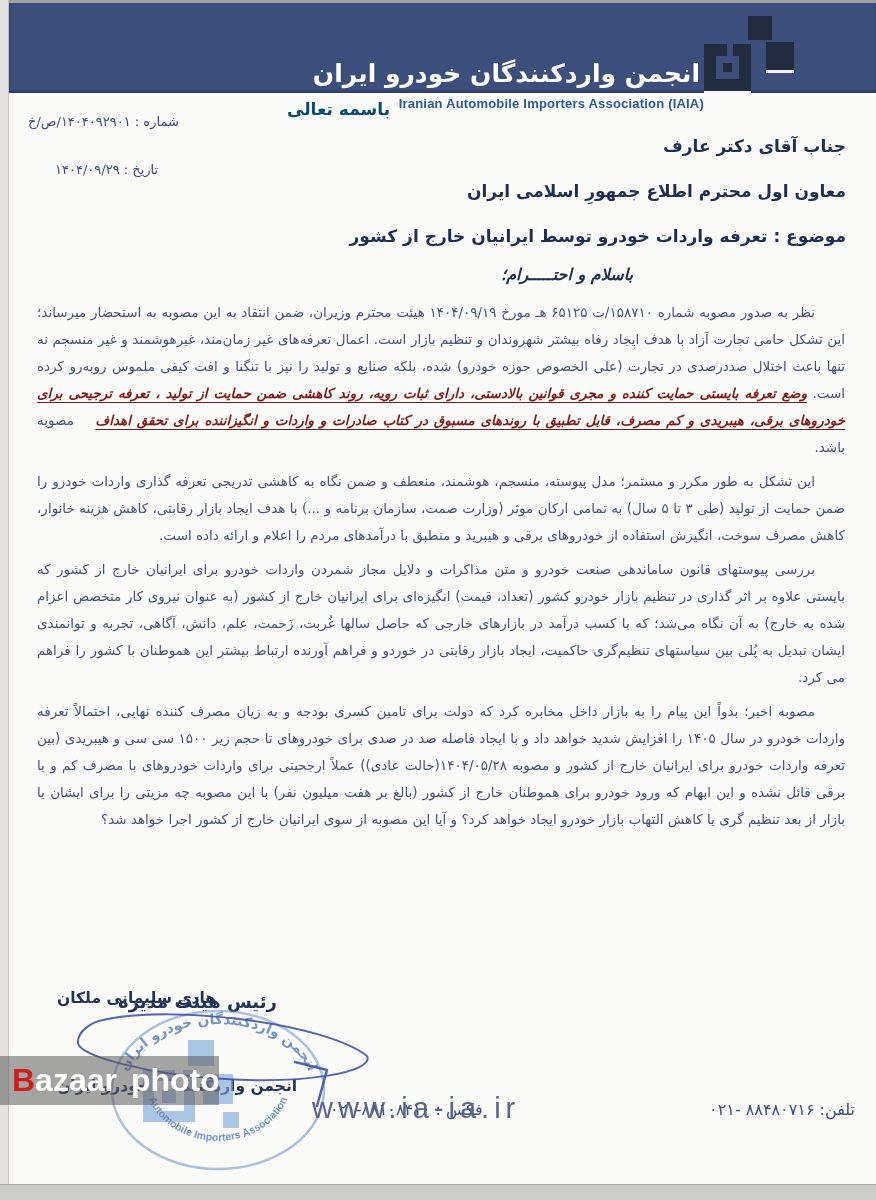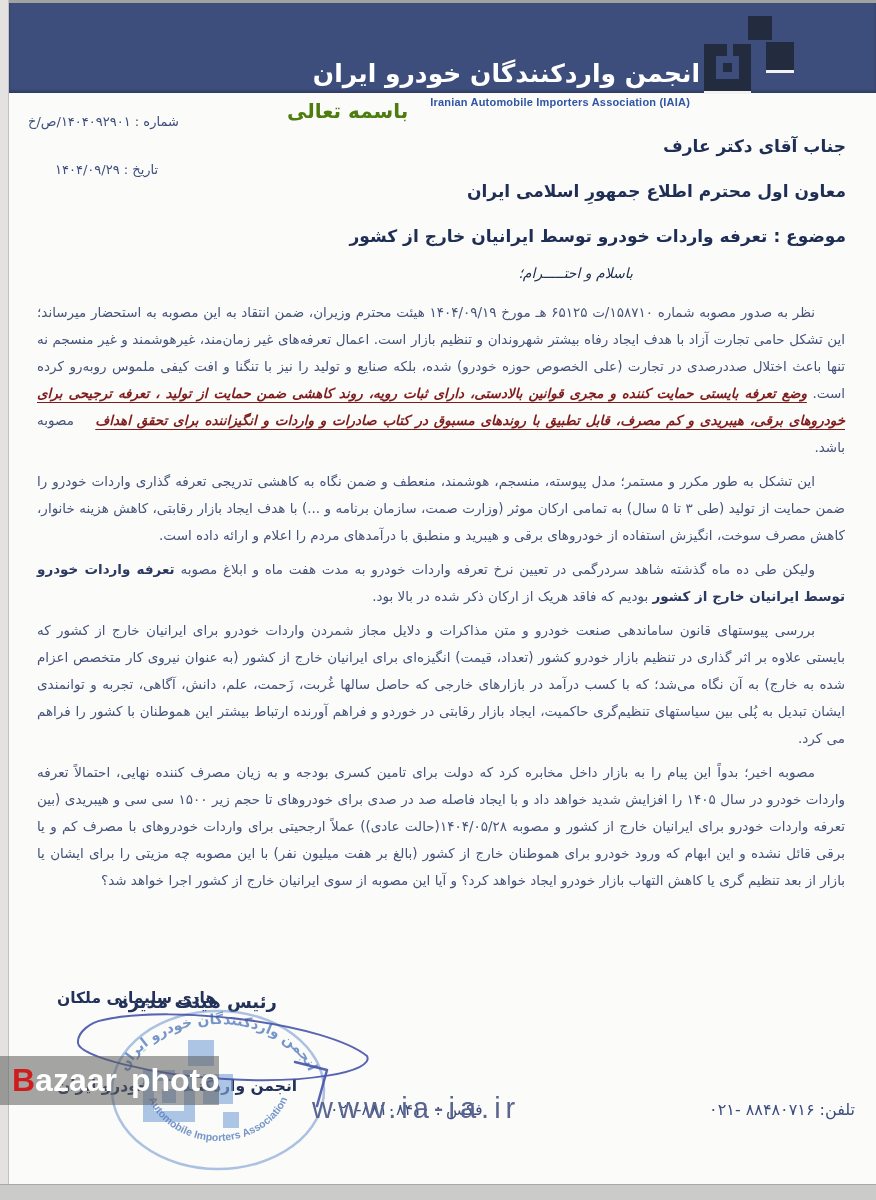--- a/index.html
+++ b/index.html
@@ -18,35 +18,35 @@
   .banner-title{position:absolute;right:176px;bottom:5px;color:#ffffff;font-size:25px;font-weight:bold;direction:rtl;white-space:nowrap;}
   .lg{position:absolute;background:#232c3f;}
   .lg-big{left:704px;top:44px;width:47px;height:47px;}
   .lg-big .hole{position:absolute;left:12px;top:12px;width:23px;height:23px;background:#3e4e7c;}
   .lg-big .core{position:absolute;left:19px;top:19px;width:9px;height:9px;background:#232c3f;}
   .lg-big .gap{position:absolute;left:23px;top:0px;width:6px;height:12px;background:#3e4e7c;}
   .lg-s1{left:748px;top:16px;width:24px;height:24px;}
   .lg-s2{left:766px;top:42px;width:28px;height:28px;}
   .lg-bar1{position:absolute;left:704px;top:91px;width:47px;height:3px;background:#f2f2f2;}
   .lg-bar2{position:absolute;left:766px;top:70px;width:28px;height:3px;background:#f2f2f2;}
-  .en-title{position:absolute;right:186px;top:96px;color:#2f55a4;font-weight:bold;font-size:11px;
+  .en-title{position:absolute;right:172px;top:96px;color:#2f55a4;font-weight:bold;font-size:13px;
     font-family:"Liberation Sans",sans-serif;letter-spacing:.2px;}
 
-  .besmeleh{position:absolute;left:287px;top:99px;font-size:20px;font-weight:bold;color:#4d7c0f;direction:rtl;}
+  .besmeleh{position:absolute;left:287px;top:99px;font-size:17px;font-weight:bold;color:#0c4a6e;direction:rtl;}
 
   .meta{direction:rtl;color:#3c4c7c;white-space:nowrap;}
   .meta-number{position:absolute;left:28px;top:114px;font-size:13px;}
   .meta-date{position:absolute;left:55px;top:162px;font-size:13px;}
 
   .addr{position:absolute;right:30px;direction:rtl;font-weight:bold;color:#1f2e55;font-size:17px;white-space:nowrap;}
   .addr1{top:136px;}
   .addr2{top:181px;}
   .subject{top:226px;margin-left:8px;}
-  .salutation{position:absolute;right:243px;top:265px;direction:rtl;font-weight:normal;font-style:italic;
-    font-family:"DejaVu Serif",serif;font-size:14px;color:#22304f;}
+  .salutation{position:absolute;right:243px;top:265px;direction:rtl;font-weight:bold;font-style:italic;
+    font-family:"DejaVu Serif",serif;font-size:16px;color:#22304f;}
 
   
   .letter-body{position:absolute;top:299px;right:31px;left:37px;direction:rtl;text-align:justify;
     font-size:13.5px;line-height:27px;color:#46537b;}
   .letter-body p{margin:0 0 7px 0;text-indent:30px;}
   .emph{font-style:italic;font-weight:bold;text-decoration:underline;text-underline-offset:4px;color:#7f1d1d;margin-left:16px;}
   .seg-bold{font-weight:bold;color:#2c3a63;}
 
   
   .sig{position:absolute;direction:rtl;font-weight:bold;color:#23325a;white-space:nowrap;}
@@ -96,21 +96,20 @@
 <div class="meta meta-date">تاریخ : ۱۴۰۴/۰۹/۲۹</div>
 
 <div class="addr addr1">جناب آقای دکتر عارف</div>
 <div class="addr addr2">معاون اول محترم اطلاع جمهورِ اسلامی ایران</div>
 <div class="addr subject">موضوع :  تعرفه واردات خودرو توسط ایرانیان خارج از کشور</div>
 <div class="salutation">باسلام و احتـــــرام؛</div>
 
 <div class="letter-body">
   <p><span>نظر به صدور مصوبه شماره ۱۵۸۷۱۰/ت ۶۵۱۲۵ هـ  مورخ ۱۴۰۴/۰۹/۱۹ هیئت محترم وزیران، ضمن انتقاد به این مصوبه به استحضار میرساند؛ این تشکل حامی تجارت آزاد با هدف ایجاد رفاه بیشتر شهروندان و تنظیم بازار است. اعمال تعرفه‌های غیر زمان‌مند، غیرهوشمند و غیر منسجم نه تنها باعث اختلال صددرصدی در تجارت (علی الخصوص حوزه خودرو) شده، بلکه صنایع و تولید را نیز با تنگنا و افت کیفی ملموس روبه‌رو کرده است. </span><span class="emph">وضع تعرفه بایستی حمایت کننده و مجری قوانین بالادستی، دارای ثبات رویه،  روند کاهشی ضمن حمایت از تولید ، تعرفه ترجیحی برای خودروهای برقی، هیبریدی و کم مصرف، قابل تطبیق با روندهای مسبوق در کتاب صادرات و واردات و انگیزاننده برای تحقق اهداف</span><span> مصوبه باشد.</span></p>
   <p>این تشکل به طور مکرر و مستمر؛ مدل پیوسته، منسجم، هوشمند، منعطف و ضمن نگاه به کاهشی تدریجی تعرفه گذاری واردات خودرو را ضمن حمایت از تولید (طی ۳ تا ۵ سال) به تمامی ارکان موثر (وزارت صمت، سازمان برنامه و ...) با هدف ایجاد بازار رقابتی، کاهش هزینه خانوار، کاهش مصرف سوخت، انگیزش استفاده از خودروهای برقی و هیبرید و منطبق با درآمدهای مردم را اعلام و ارائه داده است.</p>
-  <p><span>ولیکن طی ده ماه گذشته شاهد سردرگمی در تعیین نرخ تعرفه واردات خودرو به مدت هفت ماه و ابلاغ مصوبه </span><span class="seg-bold">تعرفه واردات خودرو توسط ایرانیان خارج از کشور</span><span> بودیم که فاقد هریک از ارکان ذکر شده در بالا بود.</span></p>
   <p>بررسی پیوستهای قانون ساماندهی صنعت خودرو و متن مذاکرات و دلایل مجاز شمردن واردات خودرو برای ایرانیان خارج از کشور که بایستی علاوه بر اثر گذاری در تنظیم بازار خودرو کشور (تعداد، قیمت) انگیزه‌ای برای ایرانیان خارج از کشور (به عنوان نیروی کار متخصص اعزام شده به خارج) به آن نگاه می‌شد؛ که با کسب درآمد در بازارهای خارجی که حاصل سالها غُربت، زَحمت، علم، دانش، آگاهی، تجربه و توانمندی ایشان تبدیل به پُلی بین سیاستهای تنظیم‌گری حاکمیت، ایجاد بازار رقابتی در خوردو و فراهم آورنده ارتباط بیشتر این هموطنان با کشور را فراهم می کرد.</p>
   <p>مصوبه اخیر؛ بدواً این پیام را به بازار داخل مخابره کرد که دولت برای تامین کسری بودجه و به زیان مصرف کننده نهایی، احتمالاً تعرفه واردات خودرو در سال ۱۴۰۵ را افزایش شدید خواهد داد و با ایجاد فاصله صد در صدی برای خودروهای تا حجم زیر ۱۵۰۰ سی سی و هیبریدی (بین تعرفه واردات خودرو برای ایرانیان خارج از کشور و مصوبه ۱۴۰۴/۰۵/۲۸(حالت عادی)) عملاً ارجحیتی برای واردات خودروهای با مصرف کم و یا برقی قائل نشده و این ابهام که ورود خودرو برای هموطنان خارج از کشور (بالغ بر هفت میلیون نفر) با این مصوبه چه مزیتی را برای ایشان یا بازار از بعد تنظیم گری یا کاهش التهاب بازار خودرو ایجاد خواهد کرد؟ و آیا این مصوبه از سوی ایرانیان خارج از کشور اجرا خواهد شد؟</p>
 </div>
 
 <div class="sig sig-name">هادی سلیمانی ملکان</div>
 <div class="sig sig-title">رئیس هیئت مدیره</div>
 <div class="sig sig-org">انجمن واردکنندگان خودرو ایران</div>
 
 <svg class="stamp-svg" width="350" height="202" viewBox="0 0 350 202" xmlns="http://www.w3.org/2000/svg" xmlns:xlink="http://www.w3.org/1999/xlink">
   <defs>

